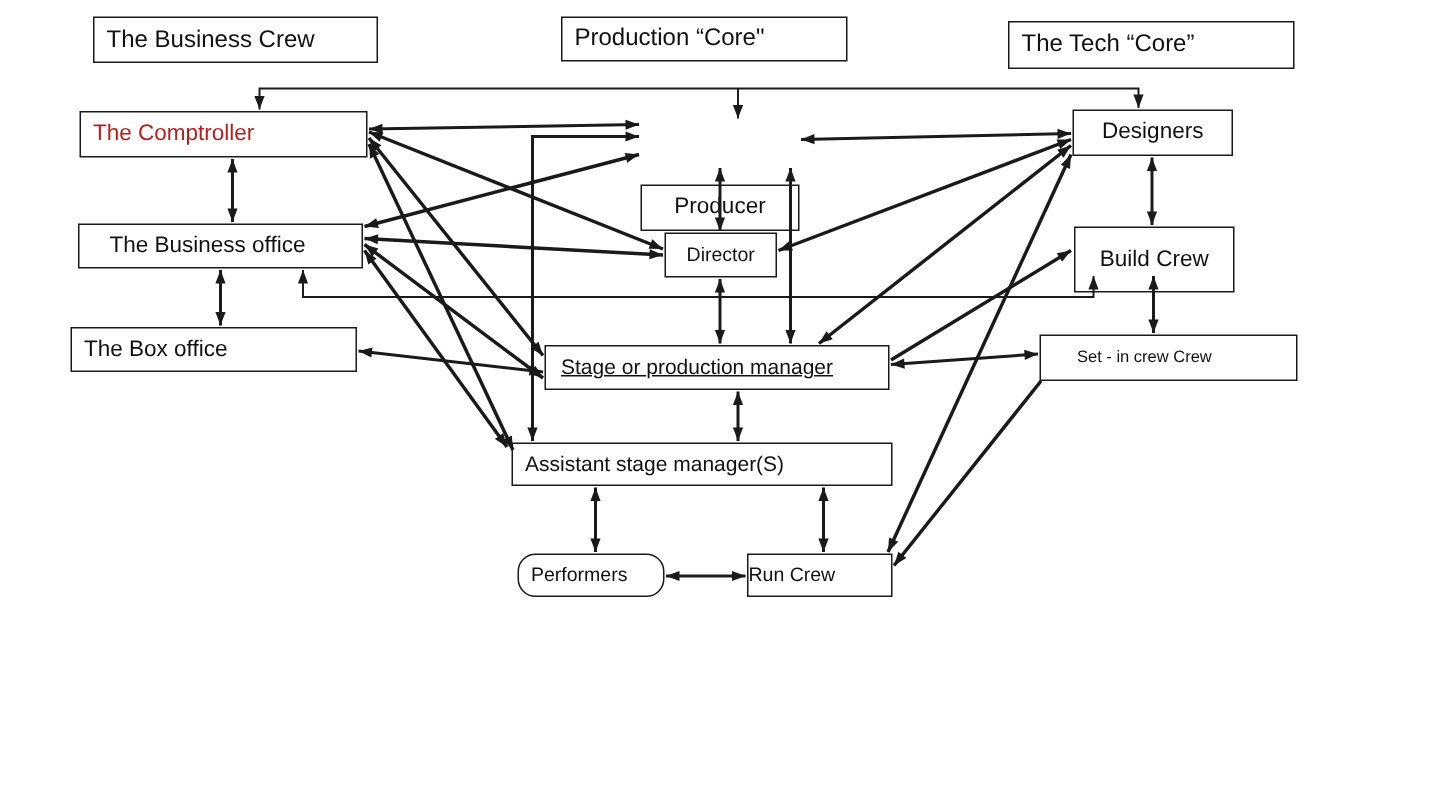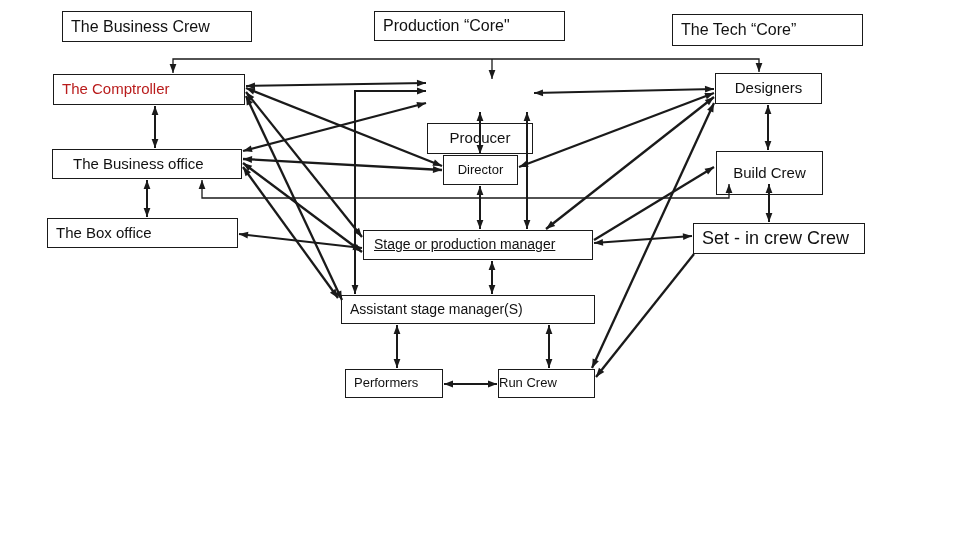--- a/index.html
+++ b/index.html
@@ -141,25 +141,25 @@
     </div>
     <div class="node" style="left: 716px; top: 151px; width: 107px; height: 44px; font-size: 15px; border-color: rgb(26, 26, 26); color: rgb(17, 17, 17); justify-content: center;">
       <span>Build Crew</span>
     </div>
     <div class="node" style="left: 47px; top: 218px; width: 191px; height: 30px; font-size: 15px; border-color: rgb(26, 26, 26); color: rgb(17, 17, 17); justify-content: flex-start; padding-left: 8px;">
       <span>The Box office</span>
     </div>
     <div class="node" style="left: 363px; top: 230px; width: 230px; height: 30px; font-size: 14px; border-color: rgb(26, 26, 26); color: rgb(17, 17, 17); justify-content: flex-start; padding-left: 10px; text-decoration: underline;">
       <span>Stage or production manager</span>
     </div>
-    <div class="node" style="left: 693px; top: 223px; width: 172px; height: 31px; font-size: 18px; border-color: rgb(26, 26, 26); color: rgb(17, 17, 17); justify-content: flex-start; padding-left: 8px;">
+    <div class="node" style="left: 693px; top: 223px; width: 172px; height: 31px; font-size: 11px; border-color: rgb(26, 26, 26); color: rgb(17, 17, 17); justify-content: flex-start; padding-left: 24px;">
       <span>Set - in crew Crew</span>
     </div>
     <div class="node" style="left: 341px; top: 295px; width: 254px; height: 29px; font-size: 14px; border-color: rgb(26, 26, 26); color: rgb(17, 17, 17); justify-content: flex-start; padding-left: 8px;">
       <span>Assistant stage manager(S)</span>
     </div>
-    <div class="node" style="left: 345px; top: 369px; width: 98px; height: 29px; font-size: 13px; border-color: rgb(26, 26, 26); color: rgb(17, 17, 17); justify-content: flex-start; padding-left: 8px;">
+    <div class="node" style="left: 345px; top: 369px; width: 98px; height: 29px; font-size: 13px; border-color: rgb(26, 26, 26); color: rgb(17, 17, 17); justify-content: flex-start; padding-left: 8px; border-radius: 12px;">
       <span>Performers</span>
     </div>
     <div class="node" style="left: 498px; top: 369px; width: 97px; height: 29px; font-size: 13px; border-color: rgb(26, 26, 26); color: rgb(17, 17, 17); justify-content: flex-start; ">
       <span>Run Crew</span>
     </div>
   </div>
 
 </body></html>

